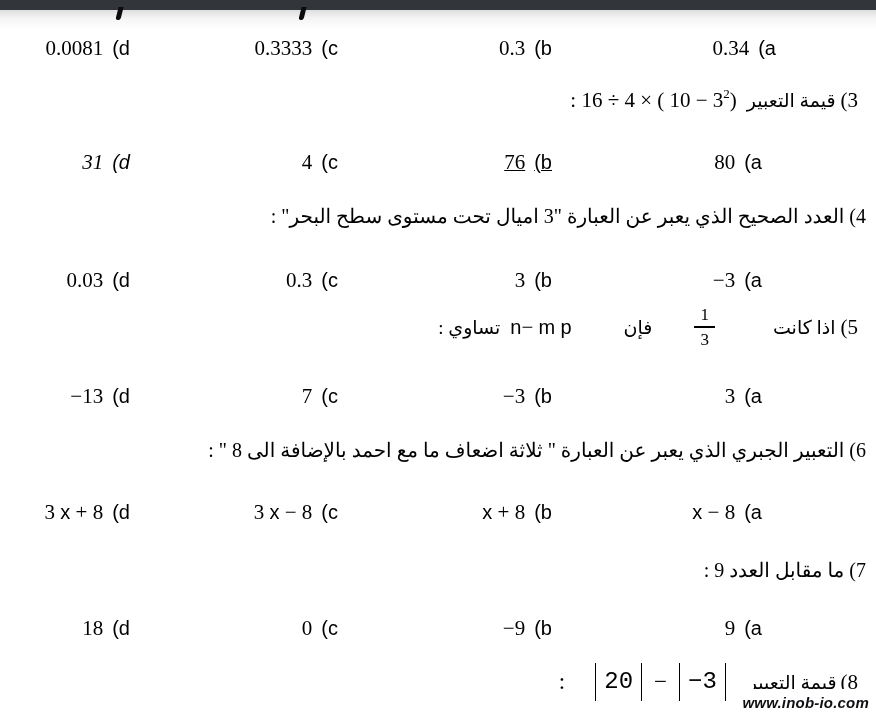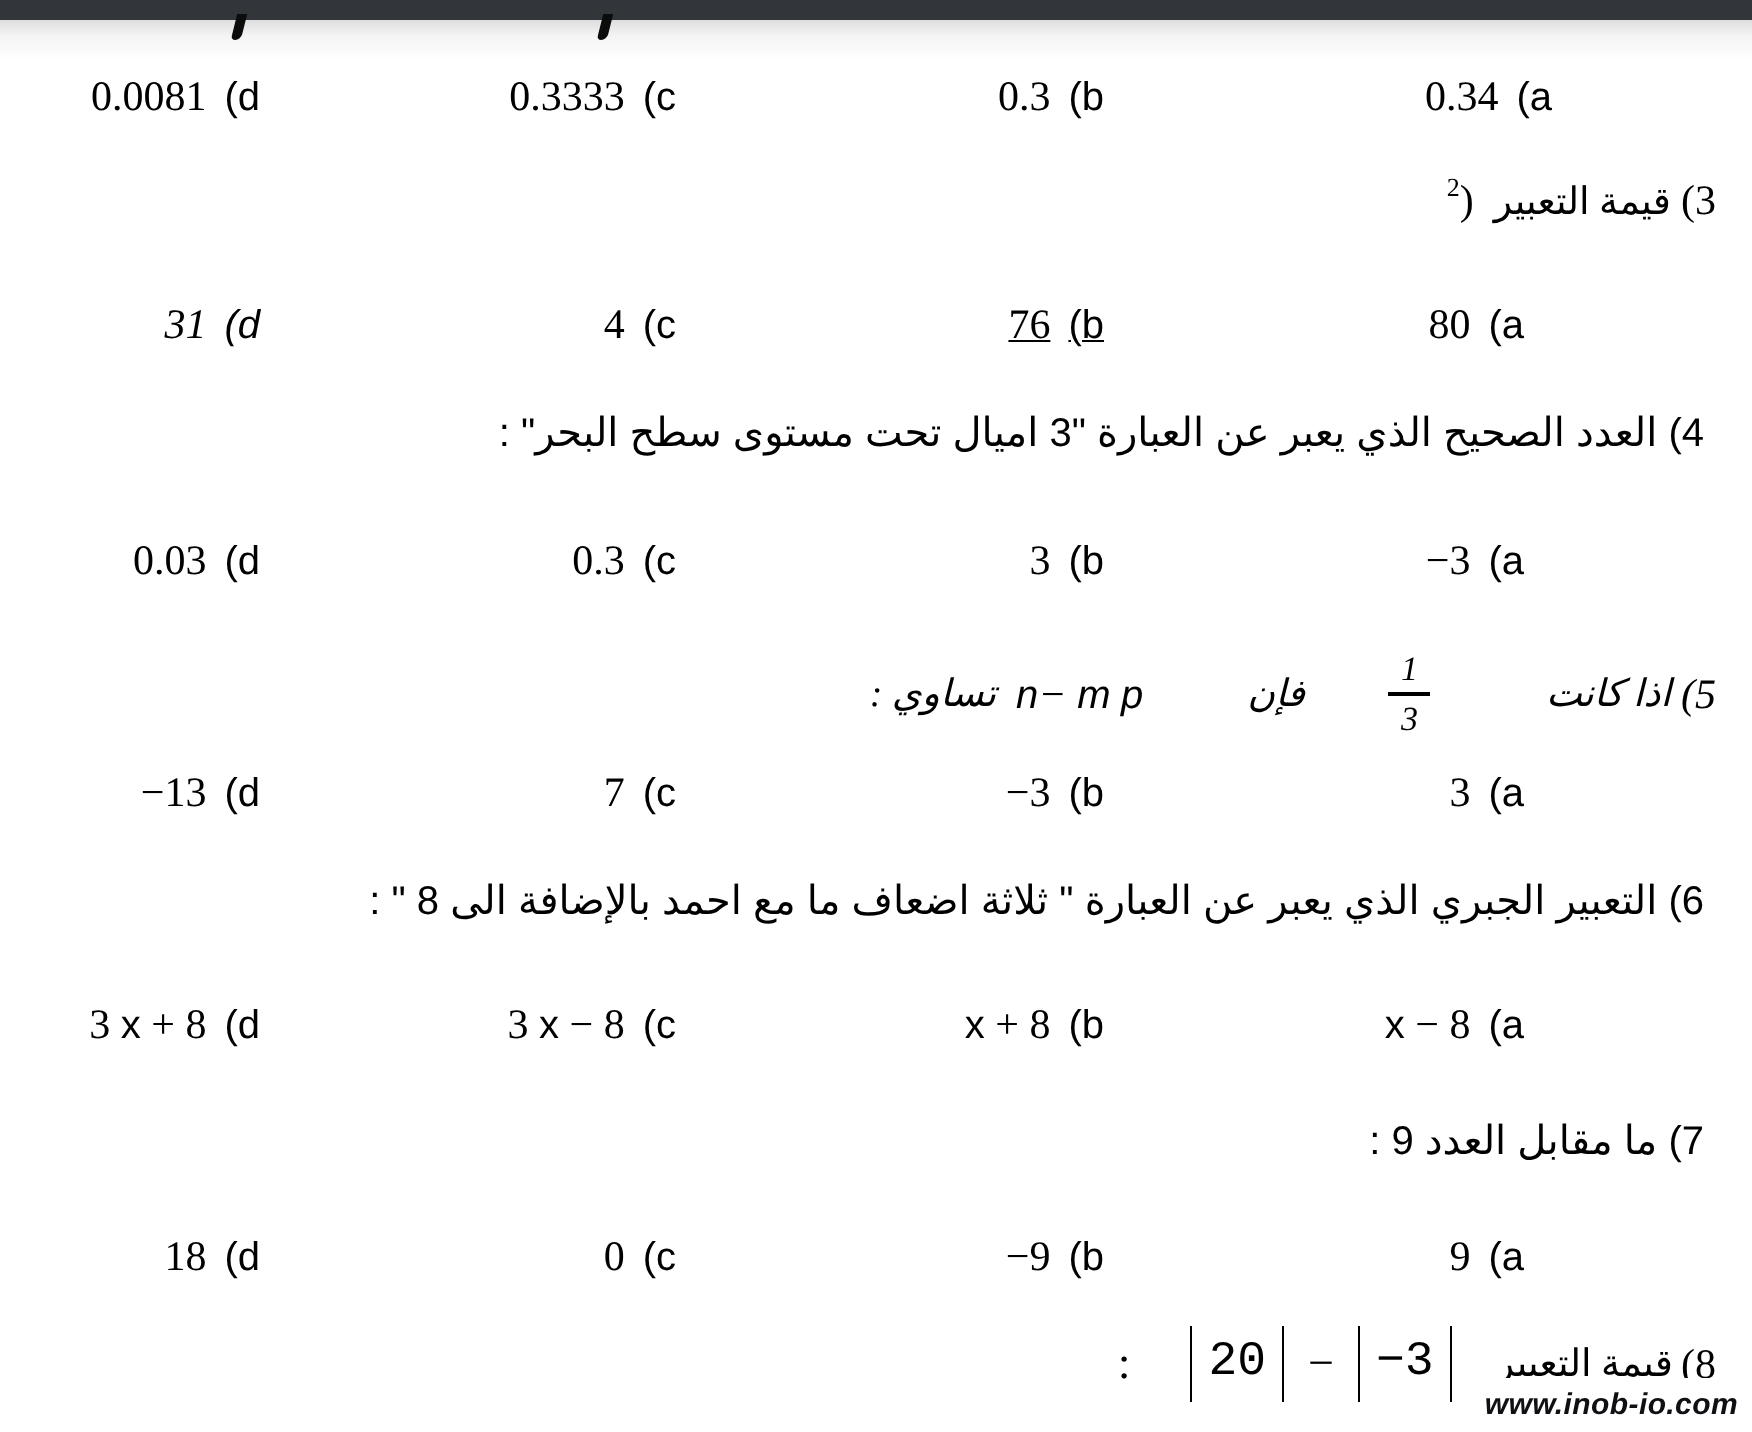--- a/index.html
+++ b/index.html
@@ -15,22 +15,22 @@
   .option-row{position:absolute;left:0;width:876px;height:30px;}
   .option{position:absolute;top:0;white-space:nowrap;}
   .opt-val{font-family:"Liberation Serif",serif;font-size:21px;}
   .latin-sans{font-family:"Liberation Sans",sans-serif;font-size:20px;}
   .opt-letter{font-family:"Liberation Sans",sans-serif;font-size:20px;margin-left:9px;}
   .question-ltr{position:absolute;left:0;width:858px;display:flex;
     justify-content:flex-end;white-space:nowrap;}
   .q-baseline{align-items:baseline;}
   .q-center{align-items:center;}
   .question-rtl{position:absolute;left:0;width:876px;direction:rtl;text-align:right;
-    padding-right:24px;box-sizing:border-box;white-space:nowrap;
-    font-family:Liberation Sans, sans-serif;font-size:20px;}
+    padding-right:10px;box-sizing:border-box;white-space:nowrap;
+    font-family:Liberation Serif, serif;font-size:20px;}
   .seg-math{font-family:"Liberation Serif",serif;font-size:21px;}
   .seg-math8{font-family:"Liberation Serif",serif;font-size:23px;}
   .seg-ar{font-family:"Liberation Serif","DejaVu Sans",serif;font-size:19px;
     direction:rtl;unicode-bidi:isolate;}
   .seg-qnum{font-family:"Liberation Serif",serif;font-size:21px;}
   .seg-sup{font-family:"Liberation Serif",serif;font-size:13px;position:relative;top:-9px;}
   .seg-gap{display:inline-block;flex-shrink:0;height:1px;}
   .frac{display:inline-flex;flex-direction:column;align-items:center;
     font-family:"Liberation Serif",serif;font-size:17px;line-height:1.15;
     margin-left:2px;}
@@ -81,29 +81,30 @@
         <span class="option" style="right: 324px;"><span class="opt-val"><span class="latin-sans">x</span><span> + 8</span></span><span class="opt-letter">(b</span></span>
         <span class="option" style="right: 114px;"><span class="opt-val"><span class="latin-sans">x</span><span> − 8</span></span><span class="opt-letter">(a</span></span>
       </div>
       <div class="option-row" style="top: 616px;">
         <span class="option" style="right: 746px;"><span class="opt-val"><span>18</span></span><span class="opt-letter">(d</span></span>
         <span class="option" style="right: 538px;"><span class="opt-val"><span>0</span></span><span class="opt-letter">(c</span></span>
         <span class="option" style="right: 324px;"><span class="opt-val"><span>−9</span></span><span class="opt-letter">(b</span></span>
         <span class="option" style="right: 114px;"><span class="opt-val"><span>9</span></span><span class="opt-letter">(a</span></span>
       </div>
       <div class="question-ltr q-baseline" style="top: 88px; height: 36px;">
+        <span class="seg-math"><span>: 16 ÷ 4 × ( 10 − 3</span></span>
         <span class="seg-sup">2</span>
         <span class="seg-math"><span> )</span></span>
         <span class="seg-gap" style="width: 10px;"></span>
         <span class="seg-ar">قيمة التعبير</span>
         <span class="seg-gap" style="width: 5px;"></span>
         <span class="seg-qnum">(3</span>
       </div>
       <div class="question-rtl" style="top: 204px;">4) العدد الصحيح الذي يعبر عن العبارة "3 اميال تحت مستوى سطح البحر" :</div>
-      <div class="question-ltr q-center" style="top: 312px; height: 70px; font-style: italic;">
+      <div class="question-ltr q-center" style="top: 292px; height: 70px;">
         <span class="seg-ar">تساوي :</span>
         <span class="seg-gap" style="width: 10px;"></span>
         <span class="seg-math"><span class="latin-sans">n</span><span>− </span><span class="latin-sans">m</span><span> </span><span class="latin-sans">p</span></span>
         <span class="seg-gap" style="width: 52px;"></span>
         <span class="seg-ar">فإن</span>
         <span class="seg-gap" style="width: 40px;"></span>
         <span class="frac">
           <span class="num">1</span>
           <span class="den">3</span>
         </span>

